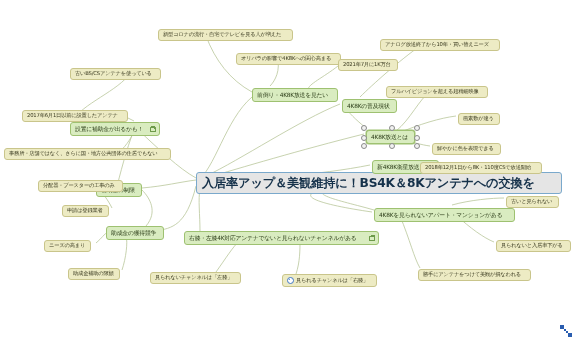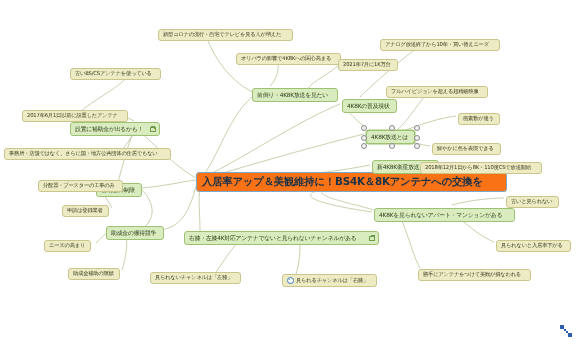--- a/index.html
+++ b/index.html
@@ -19,24 +19,24 @@
     white-space:nowrap;
     border-radius:3px;
     padding:1px 3px;
     line-height:1.05;
     letter-spacing:-0.2px;
   }
   .node .lbl{display:inline-block;transform:scale(0.94);transform-origin:left center;}
 
   
   .n-root{
-    background:#f97316;
+    background:#e5e5e5;
     border:1px solid #7aa9cc;
     color:#15314a;
-    font-size:11px;
+    font-size:13px;
     font-weight:bold;
     padding:3px 5px;
     border-radius:3px;
   }
   
   .n-branch{
     background:#d9ecc0;
     border:1px solid #9ec171;
     color:#2c3d18;
     font-size:6.2px;

